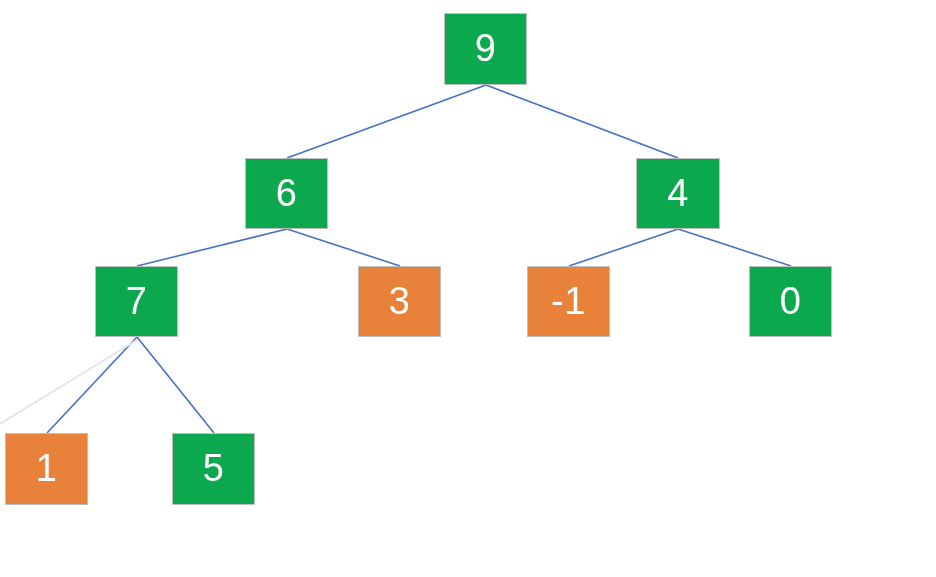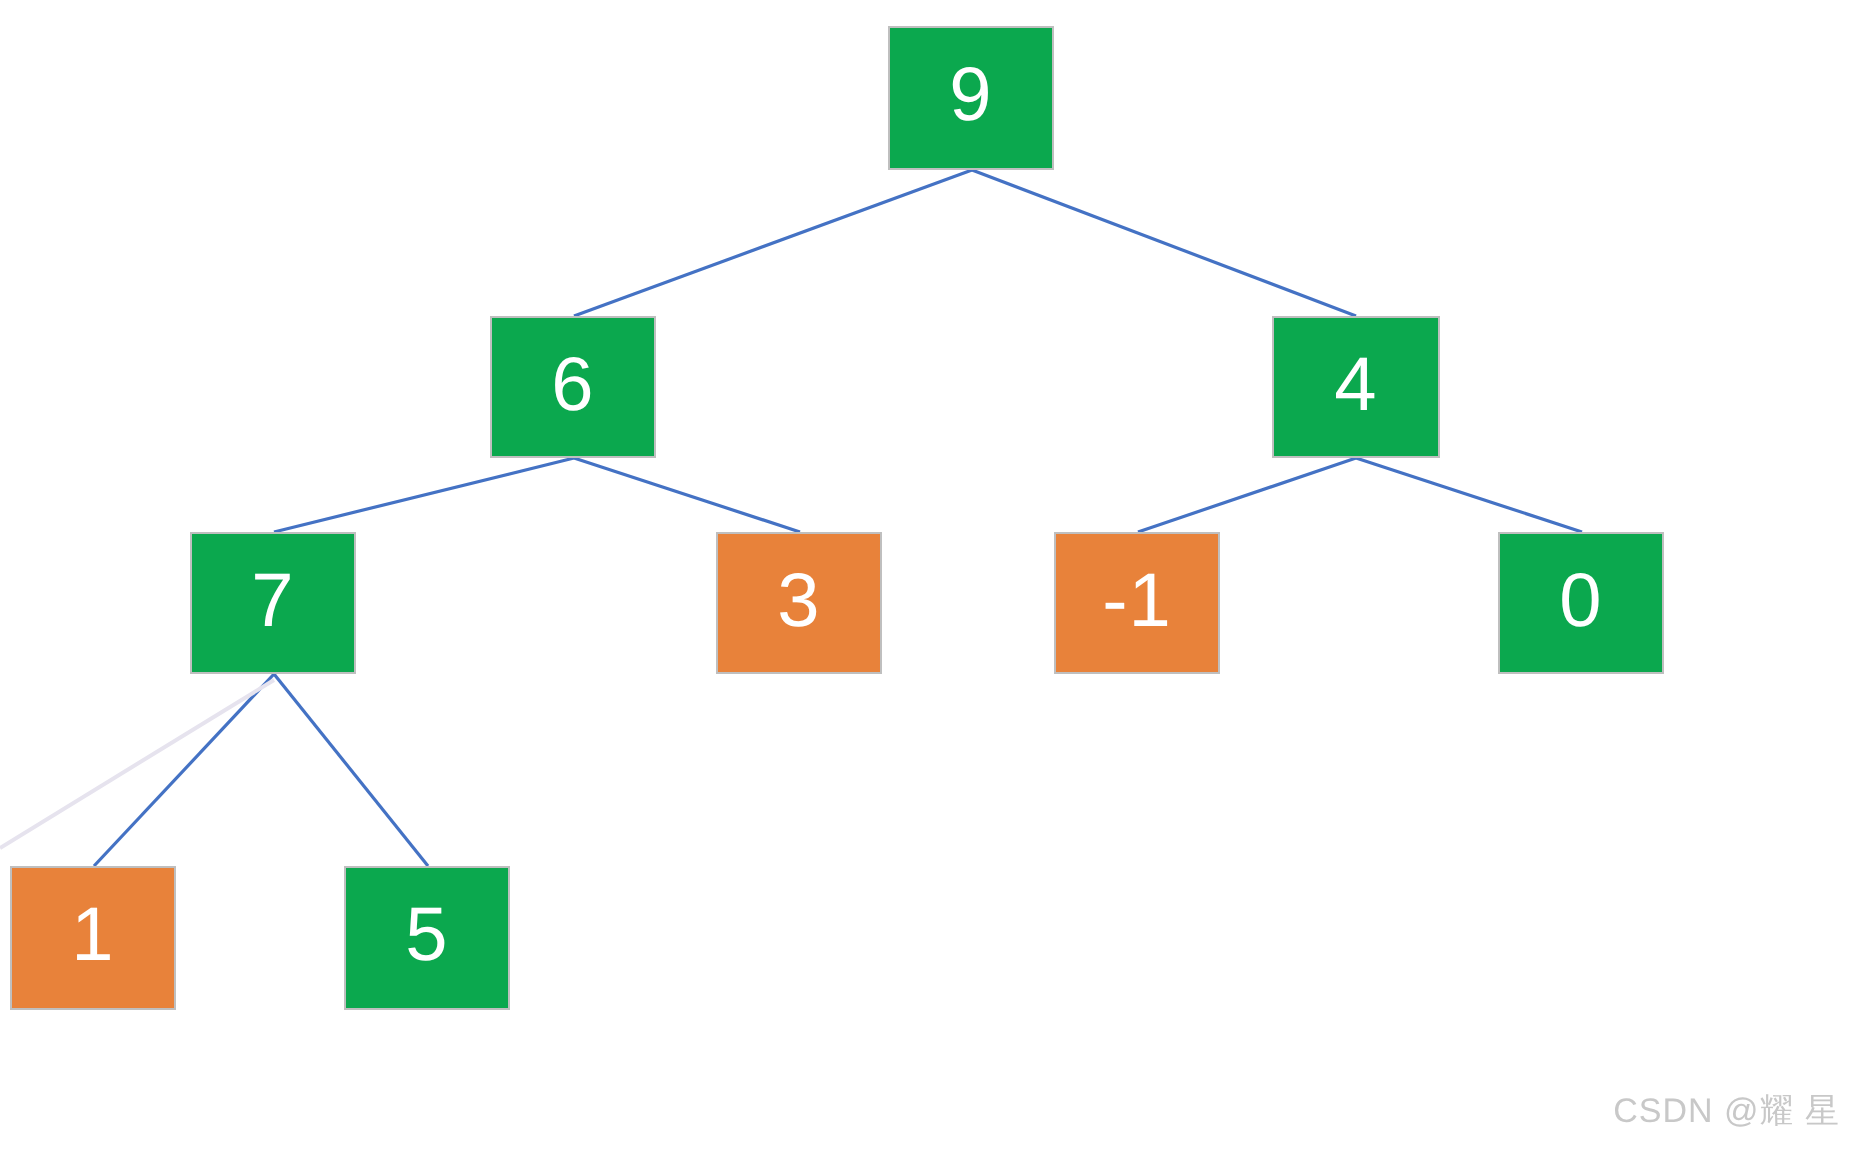--- a/index.html
+++ b/index.html
@@ -97,15 +97,14 @@
         <span class="node-label">0</span>
       </div>
       <div class="node" style="left: 5px; top: 433px; width: 83px; height: 72px; background: rgb(232, 130, 58); color: rgb(255, 255, 255); border-color: rgb(191, 191, 191);">
         <span class="node-label">1</span>
       </div>
       <div class="node" style="left: 172px; top: 433px; width: 83px; height: 72px; background: rgb(11, 168, 78); color: rgb(255, 255, 255); border-color: rgb(191, 191, 191);">
         <span class="node-label">5</span>
       </div>
     </div>
 
-  <div class="watermark">CSDN @耀 星</div>
 
 </div>
 
 </body></html>

